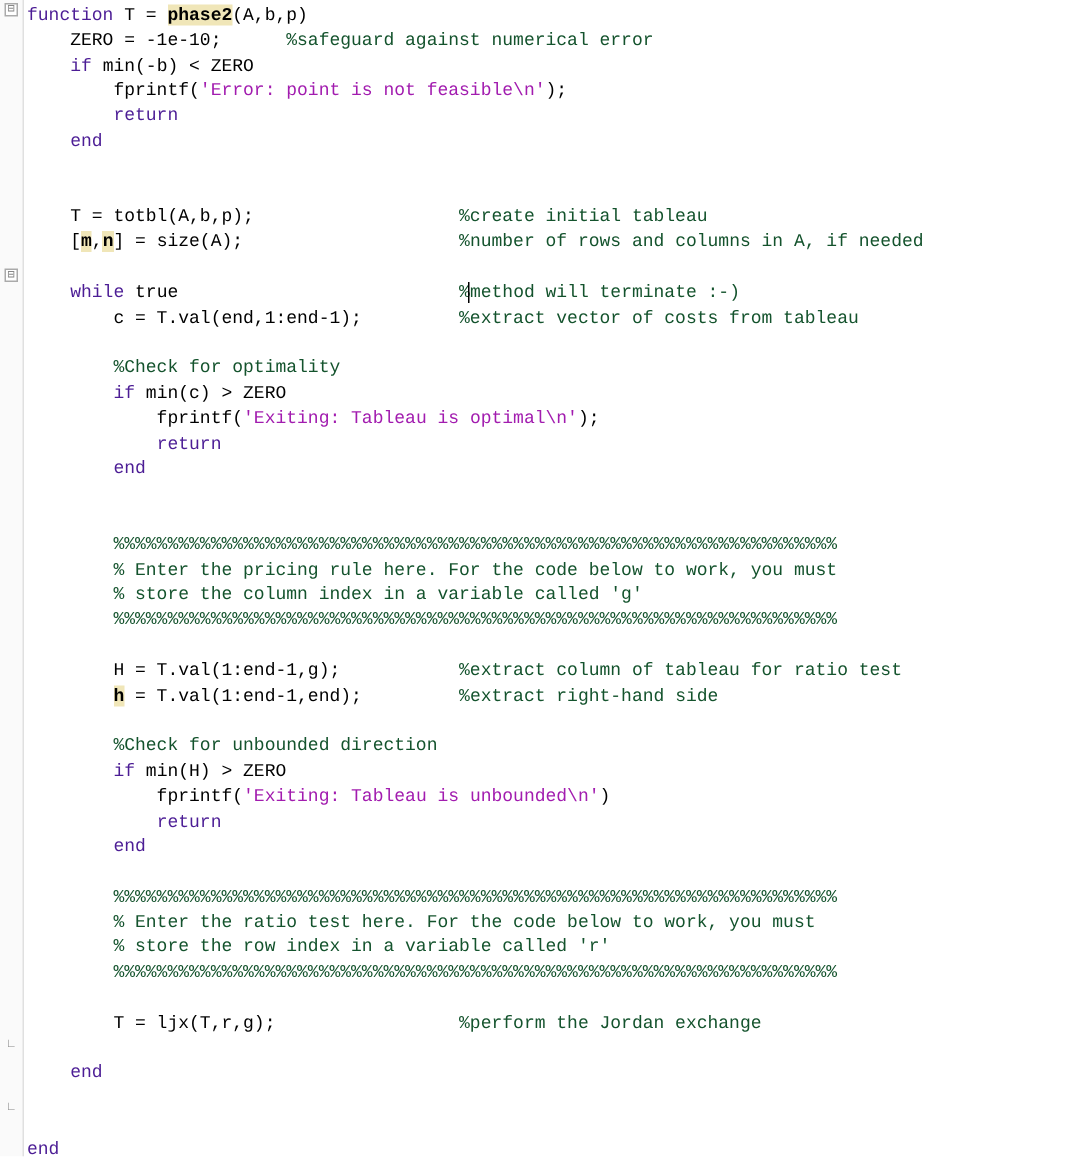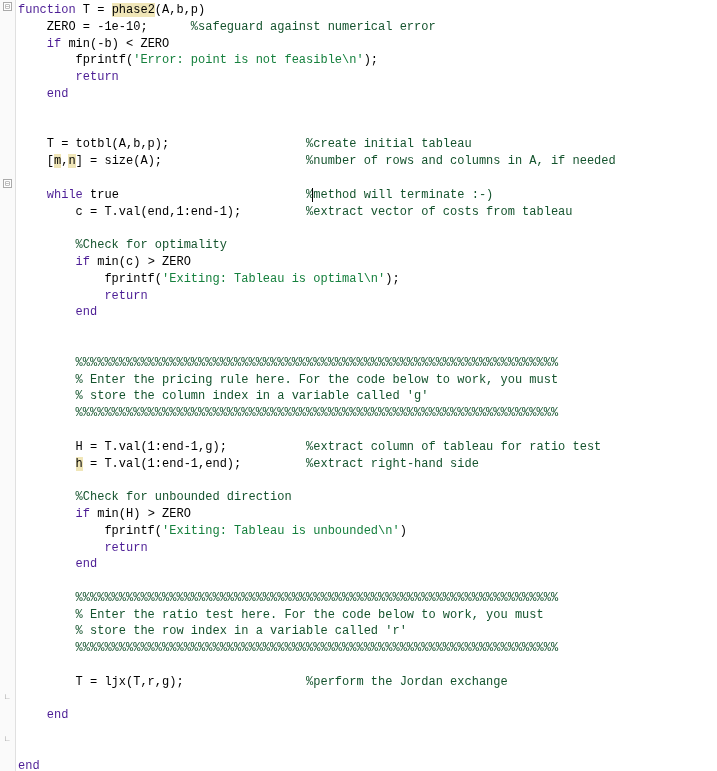--- a/index.html
+++ b/index.html
@@ -40,23 +40,23 @@
     }
     .spacer { height: 16.8px; }
     .code {
       flex: 1;
       padding: 2px 0 2px 2px;
       white-space: pre;
       overflow: hidden;
     }
     .line { height: 16.8px; display: block; }
     .kw { color: #4c1d95; }
-    .str { color: #15803d; }
+    .str { color: #a21caf; }
     .cmt { color: #14532d; }
-    .hl { background: #f0e6b8; }
+    .hl { background: #f0e6b8; font-weight: bold; }
     .cursor { border-left: 1px solid #000; display:inline-block; height:14px; vertical-align: middle; margin-left: -1px;}
   </style>
 </head>
 <body>
 
 <div class="editor">
   <div class="gutter">
     <div class="fold-box">⊟</div>
     <div class="spacer"></div>
       <div class="spacer"></div>

